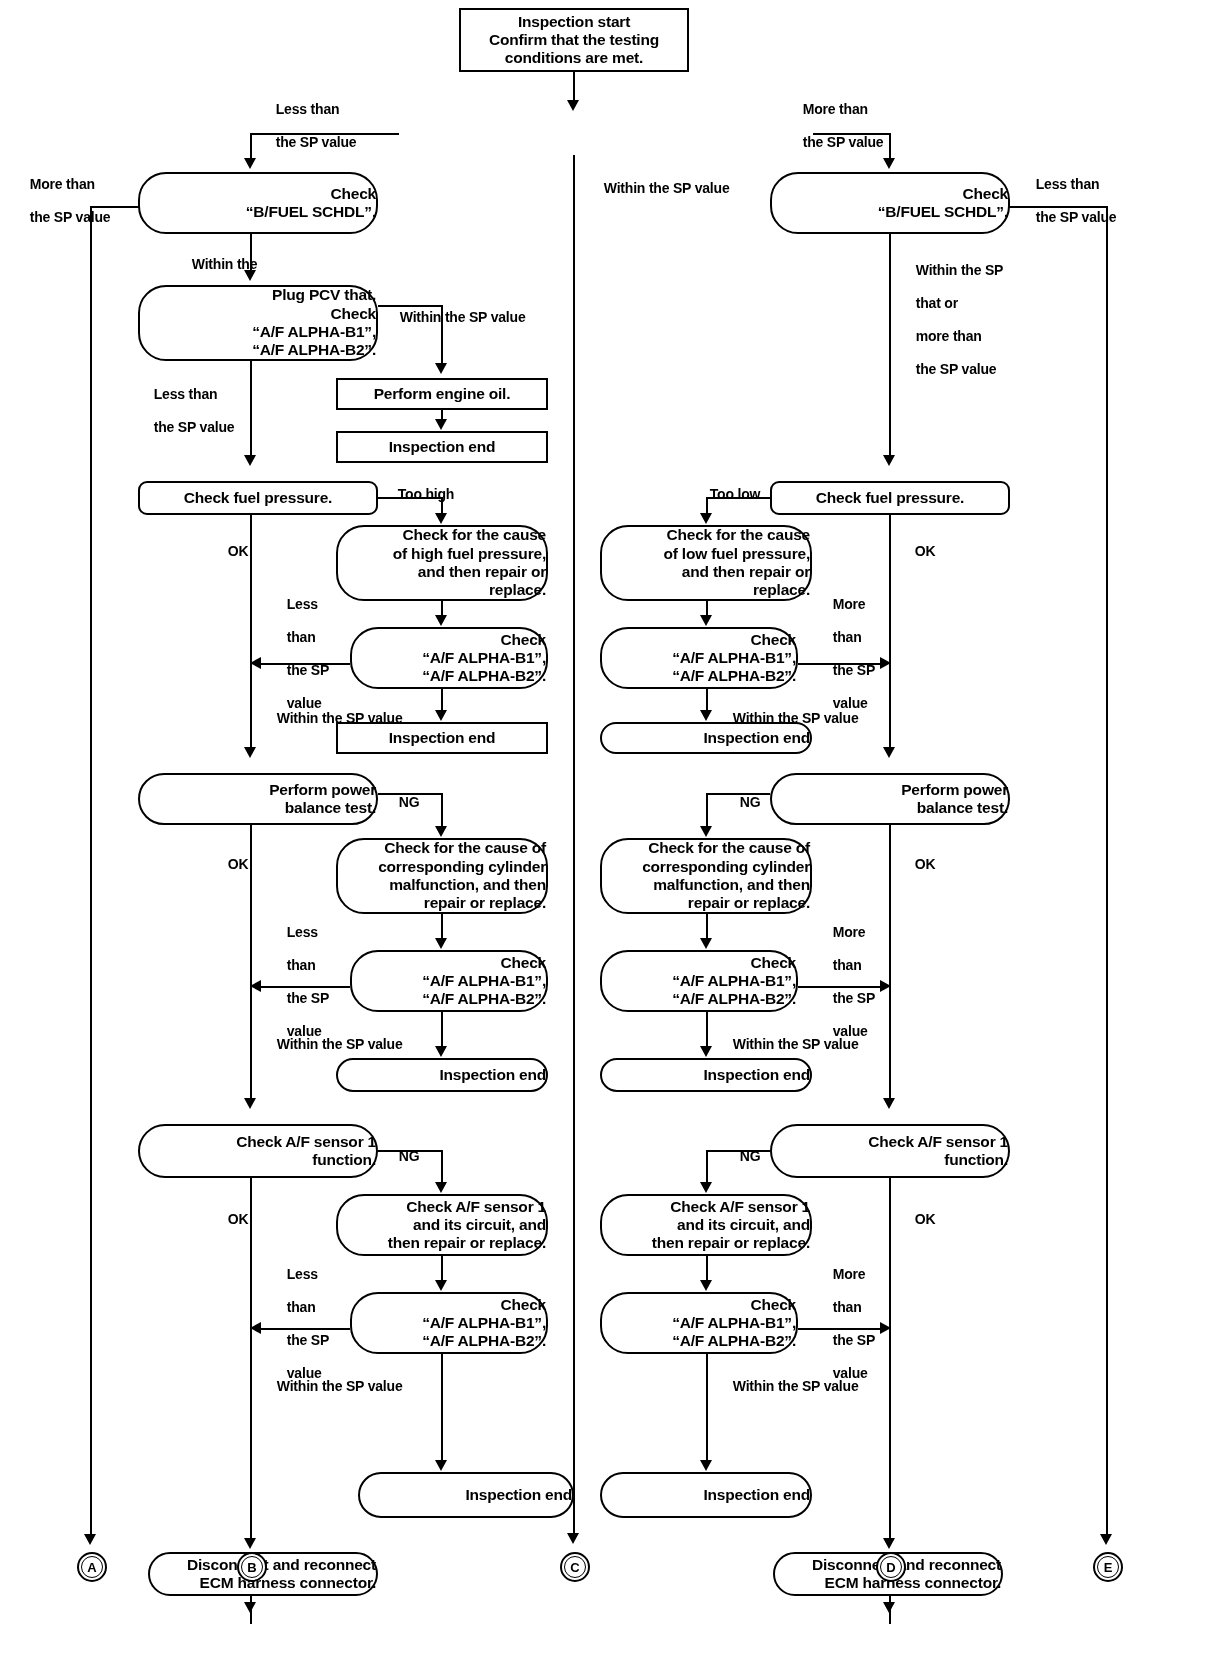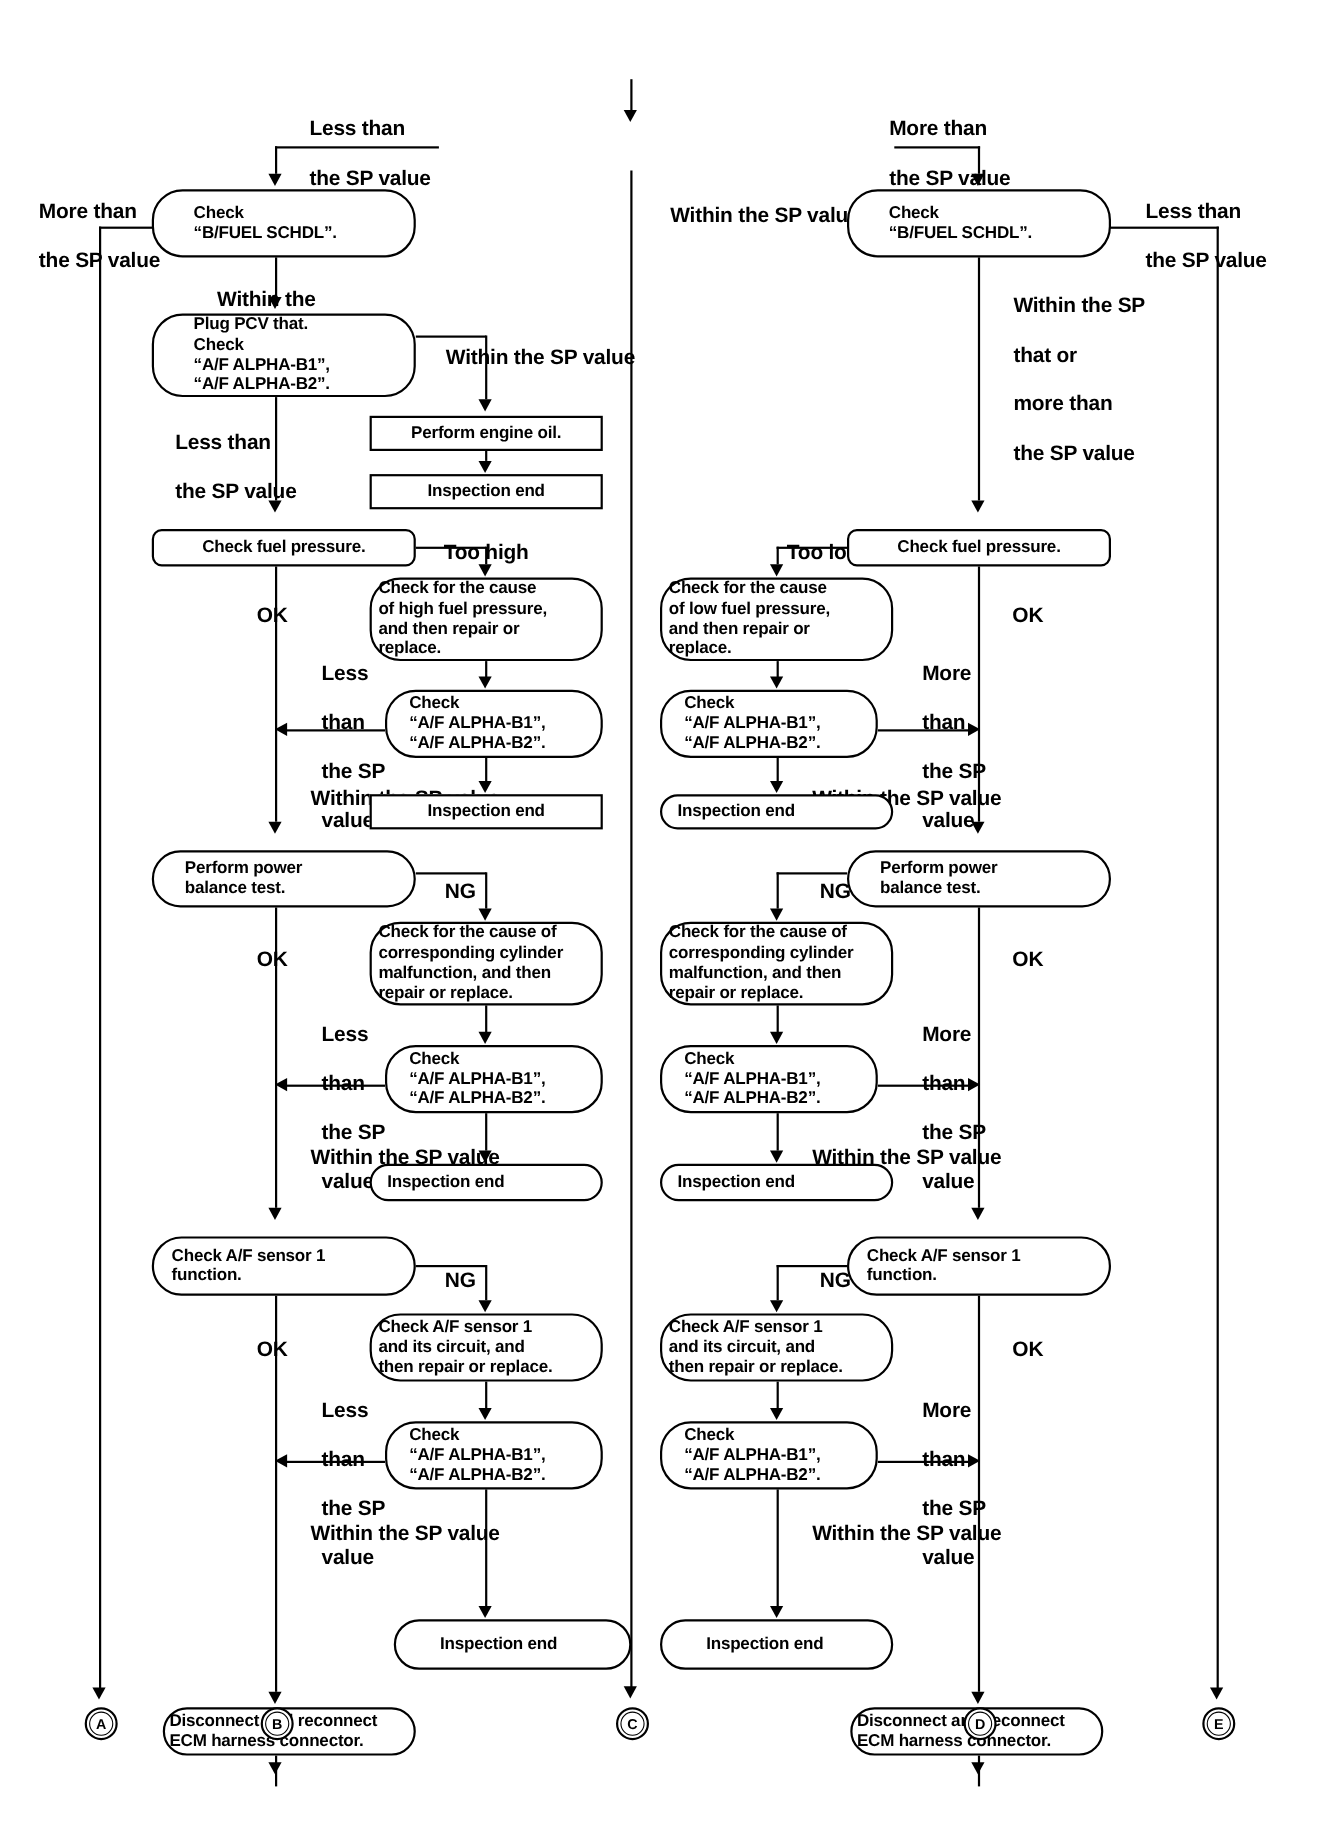--- a/index.html
+++ b/index.html
@@ -16,55 +16,60 @@
     font-weight:bold;
     line-height:1.18;
     letter-spacing:-0.2px;
     display:flex;
     flex-direction:column;
     justify-content:center;
     z-index:5;
   }
   .box.rounded{border-radius:9px;}
   .box.ctr{align-items:center;text-align:center;}
-  .box.lft{align-items:flex-start;text-align:left;padding-left:6px;border-radius:28px;}
+  .box.lft{align-items:flex-end;text-align:left;padding-left:6px;border-radius:28px;}
   .box .ln{display:block;white-space:pre;}
 
   
   .ln-v{position:absolute;width:2px;background:#000;z-index:2;}
   .ln-h{position:absolute;height:2px;background:#000;z-index:2;}
 
   
   .ar-d{position:absolute;width:0;height:0;
         border-left:6.5px solid transparent;border-right:6.5px solid transparent;
         border-top:11px solid #000;z-index:3;}
   .ar-l{position:absolute;width:0;height:0;
         border-top:6.5px solid transparent;border-bottom:6.5px solid transparent;
         border-right:11px solid #000;z-index:3;}
   .ar-r{position:absolute;width:0;height:0;
         border-top:6.5px solid transparent;border-bottom:6.5px solid transparent;
         border-left:11px solid #000;z-index:3;}
 
   
-  .lbl{position:absolute;font-size:19px;font-weight:bold;line-height:1.17;
+  .lbl{position:absolute;font-size:14px;font-weight:bold;line-height:1.17;
        white-space:pre;letter-spacing:-0.2px;z-index:4;background:transparent;}
 
   
   .term{position:absolute;width:26px;height:26px;border:2.5px solid #000;
         border-radius:50%;display:flex;align-items:center;justify-content:center;
         font-size:15px;font-weight:bold;background:#fff;z-index:6;}
   .term .inner{width:20px;height:20px;border:1.5px solid #000;border-radius:50%;
         display:flex;align-items:center;justify-content:center;font-size:13px;
         line-height:1;}
 </style>
 </head>
 <body>
 
 <div id="sheet">
 
+  <div class="box ctr" style="left:459px;top:8px;width:230px;height:64px;">
+    <span class="ln">Inspection start</span>
+    <span class="ln">Confirm that the testing</span>
+    <span class="ln">conditions are met.</span>
+  </div>
 
 
   <div class="box rounded lft" style="left:138px;top:172px;width:240px;height:62px;padding-left:36px;">
     <span class="ln">Check</span>
     <span class="ln">“B/FUEL SCHDL”.</span>
   </div>
 
   <div class="box rounded lft" style="left:138px;top:285px;width:240px;height:76px;padding-left:36px;">
     <span class="ln">Plug PCV that.</span>
     <span class="ln">Check</span>

